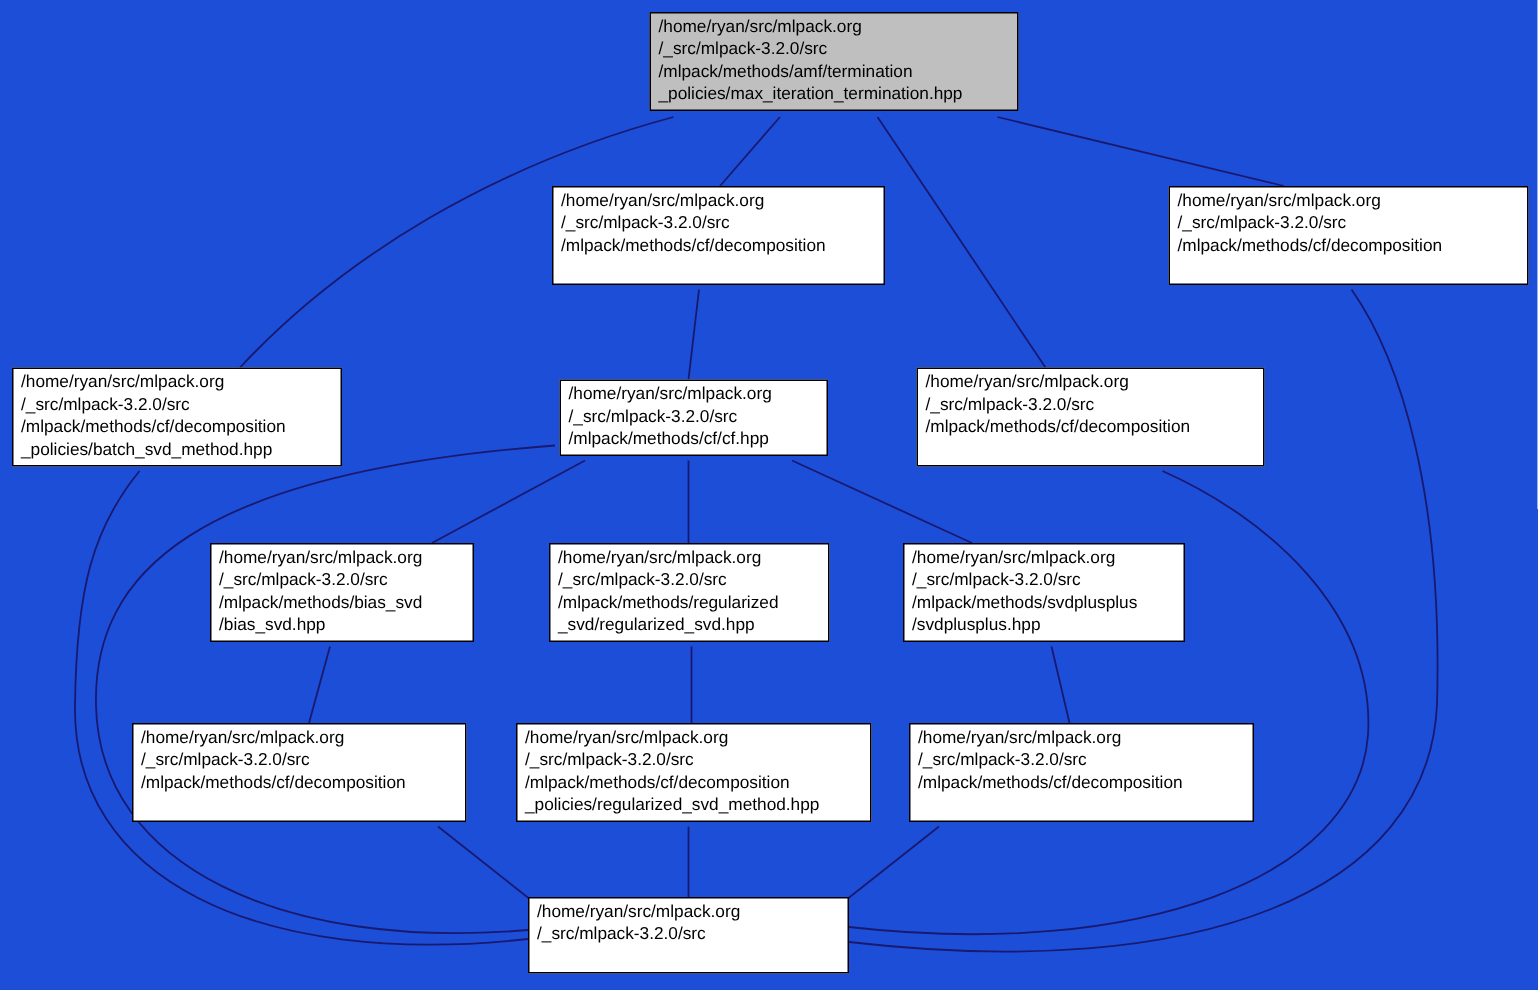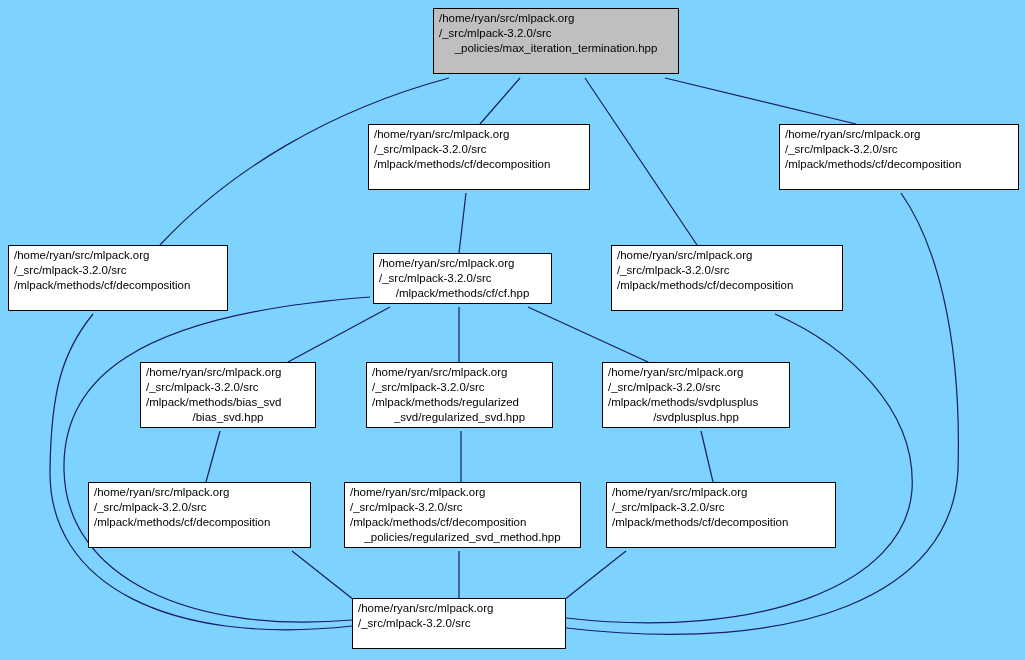--- a/index.html
+++ b/index.html
@@ -5,21 +5,21 @@
   html, body {
     margin: 0;
     padding: 0;
     background: #ffffff;
     font-family: "Liberation Sans", "DejaVu Sans", sans-serif;
   }
   .canvas {
     position: relative;
     width: 1025px;
     height: 660px;
-    background: #7dd3fc;
+    background: #1d4ed8;
     overflow: hidden;
   }
   svg.edges {
     position: absolute;
     left: 0; top: 0;
     width: 1025px;
     height: 660px;
   }
   svg.edges path {
     fill: none;
@@ -35,21 +35,21 @@
     line-height: 15px;
     color: #000000;
     white-space: nowrap;
     cursor: pointer;
   }
   .node.highlighted {
     background: #bfbfbf;
     cursor: default;
   }
   .node .line { text-align: left; }
-  .node .line.last { text-align: center; }
+  .node .line.last { text-align: left; }
 </style>
 </head>
 <body>
 
 <div class="canvas">
   <svg class="edges" viewBox="0 0 1025 660">
     <defs>
       <marker id="arrow" markerWidth="11" markerHeight="9" refX="9.5" refY="4" orient="auto" markerUnits="userSpaceOnUse">
         <path d="M0,0 L10,4 L0,8 z" fill="#191970"></path>
       </marker>
@@ -72,36 +72,38 @@
         <path d="M352,626 C170,646 48,585 50,470 C51,392 62,352 93,314" stroke="#191970" marker-end="url(#arrow)"></path>
         <path d="M352,620 C190,634 66,578 64,470 C62,382 130,315 370,297" stroke="#191970" marker-end="url(#arrow)"></path>
         <path d="M566,618 C760,640 905,585 912,490 C917,408 845,345 775,314" stroke="#191970" marker-end="url(#arrow)"></path>
         <path d="M566,628 C800,655 952,595 958,470 C962,330 934,240 901,193" stroke="#191970" marker-end="url(#arrow)"></path>
       </g>
   </svg>
   <div id="node-layer">
       <div class="node highlighted" style="left: 433px; top: 8px; width: 246px; height: 66px;">
         <div class="line">/home/ryan/src/mlpack.org</div>
         <div class="line">/_src/mlpack-3.2.0/src</div>
+        <div class="line">/mlpack/methods/amf/termination</div>
         <div class="line last">_policies/max_iteration_termination.hpp</div>
       </div>
       <div class="node" style="left: 368px; top: 124px; width: 222px; height: 66px;">
         <div class="line">/home/ryan/src/mlpack.org</div>
         <div class="line">/_src/mlpack-3.2.0/src</div>
         <div class="line">/mlpack/methods/cf/decomposition</div>
       </div>
       <div class="node" style="left: 779px; top: 124px; width: 240px; height: 66px;">
         <div class="line">/home/ryan/src/mlpack.org</div>
         <div class="line">/_src/mlpack-3.2.0/src</div>
         <div class="line">/mlpack/methods/cf/decomposition</div>
       </div>
       <div class="node" style="left: 8px; top: 245px; width: 220px; height: 66px;">
         <div class="line">/home/ryan/src/mlpack.org</div>
         <div class="line">/_src/mlpack-3.2.0/src</div>
         <div class="line">/mlpack/methods/cf/decomposition</div>
+        <div class="line last">_policies/batch_svd_method.hpp</div>
       </div>
       <div class="node" style="left: 373px; top: 253px; width: 179px; height: 51px;">
         <div class="line">/home/ryan/src/mlpack.org</div>
         <div class="line">/_src/mlpack-3.2.0/src</div>
         <div class="line last">/mlpack/methods/cf/cf.hpp</div>
       </div>
       <div class="node" style="left: 611px; top: 245px; width: 232px; height: 66px;">
         <div class="line">/home/ryan/src/mlpack.org</div>
         <div class="line">/_src/mlpack-3.2.0/src</div>
         <div class="line">/mlpack/methods/cf/decomposition</div>

